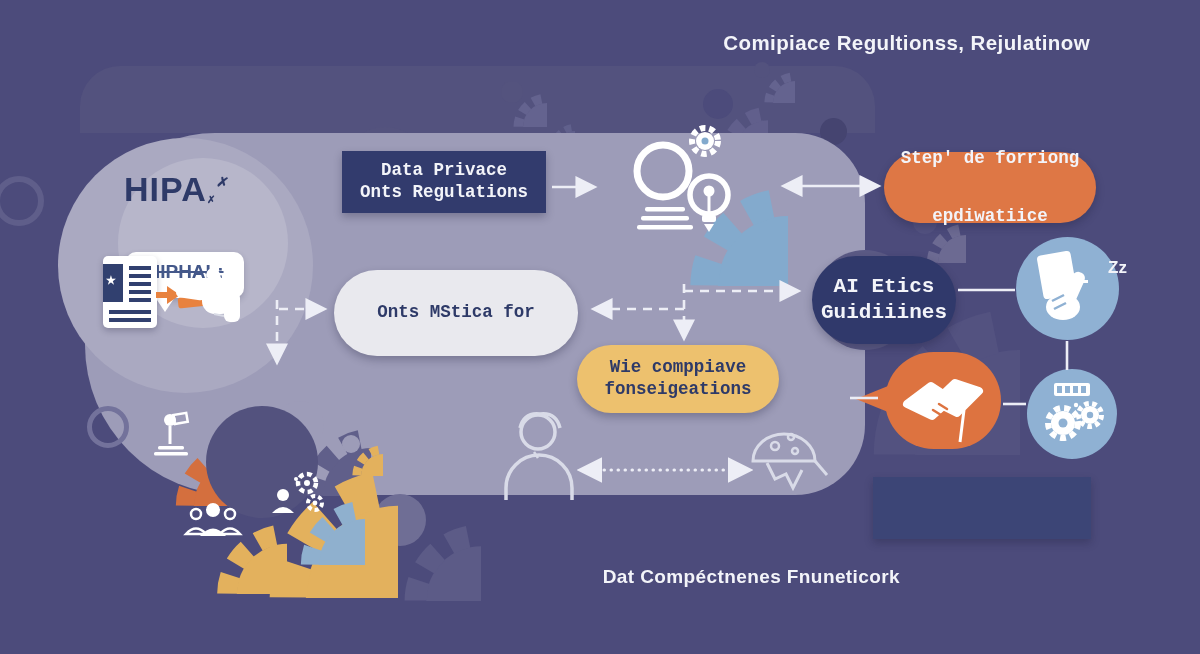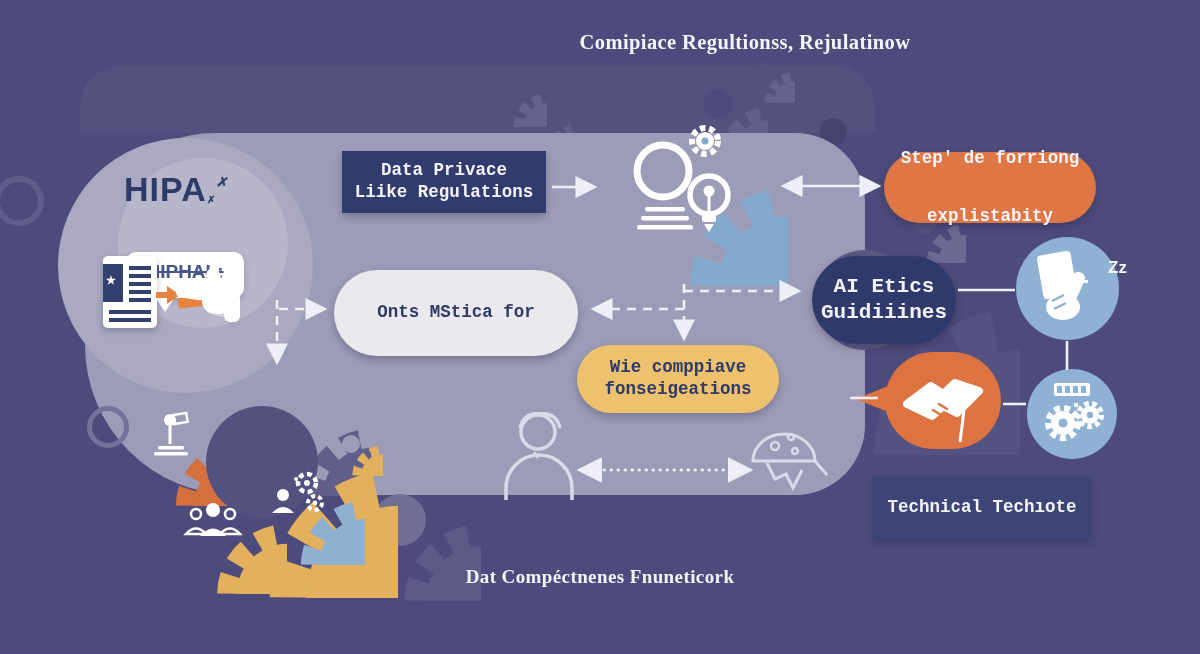--- a/index.html
+++ b/index.html
@@ -1,21 +1,21 @@
 <!DOCTYPE html>
 <html><head>
 <meta charset="utf-8">
 <style>
   html,body{margin:0;padding:0;}
   body{width:1200px;height:654px;position:relative;overflow:hidden;
        background:#4c4b7b;font-family:"Liberation Sans",sans-serif;}
   .abs{position:absolute;}
   .txt{font-weight:700;color:#2e3a68;}
   .white{color:#f3f4f9;}
-  .center{text-align:center;font-family:Liberation Serif, serif;}
+  .center{text-align:right;}
   .node{display:flex;flex-direction:column;align-items:center;justify-content:center;
         line-height:1.25;font-weight:700;font-size:17.5px;
         box-shadow:0 4px 8px rgba(25,25,55,.28);font-family:Liberation Mono, monospace;}
   .pill{border-radius:44px;}
   .hole{position:absolute;border-radius:50%;}
   svg{display:block;}
   .gearsvg{position:absolute;}
 </style>
 </head>
 <body>
@@ -175,44 +175,43 @@
   <circle cx="124" cy="62" r="3.5" fill="#83aacd"></circle>
   <circle cx="128" cy="116" r="19" fill="none" stroke="#ffffff" stroke-width="5.5"></circle>
   <circle cx="128" cy="112" r="5.5" fill="#ffffff"></circle>
   <line x1="128" y1="117" x2="128" y2="134" stroke="#ffffff" stroke-width="3"></line>
   <rect x="121" y="136" width="14" height="7" rx="2" fill="#ffffff"></rect>
   <polygon points="123,145 133,145 128,153" fill="#ffffff"></polygon>
 </svg>
 
 <div class="abs node white" style="left:342px;top:151px;width:204px;height:62px;background:#323b6d;">
   <span>Data Privace</span>
-  <span>Liike Regulations</span>
+  <span>Onts Regulations</span>
 </div>
 
 <div class="abs node pill" style="left:334px;top:270px;width:244px;height:86px;background:#e9e9ee;color:#2e3a68;">
   <span>Onts MStica for</span>
 </div>
 
 <div class="abs node pill white" style="left:884px;top:152px;width:212px;height:71px;background:#de7745;gap:36px;">
   <span>Step' de forriong</span>
-  <span>explistabity</span>
+  <span>epdiwatiice</span>
 </div>
 
 <div class="abs node pill white" style="left:812px;top:256px;width:144px;height:88px;background:#30396b;font-size:21px;">
   <span>AI Etics</span>
   <span>Guidiiines</span>
 </div>
 
 <div class="abs node pill" style="left:577px;top:345px;width:202px;height:68px;background:#edc16e;color:#2e3a68;">
   <span>Wie comppiave</span>
   <span>fonseigeations</span>
 </div>
 
 <div class="abs node white" style="left:873px;top:477px;width:218px;height:62px;background:#3c4576;">
-  <span>Technical Techıote</span>
 </div>
 
 <div class="abs" style="left:1016px;top:237px;width:103px;height:103px;border-radius:50%;background:#8fb1d3;"></div>
 <svg class="abs" style="left:1016px;top:237px;" width="103" height="103" viewBox="0 0 103 103">
   <rect x="24" y="16" width="34" height="44" rx="4" fill="#ffffff" transform="rotate(-10 41 38)"></rect>
   <rect x="52" y="34" width="13" height="32" rx="6" fill="#ffffff" transform="rotate(24 58 50)"></rect>
   <ellipse cx="47" cy="70" rx="17" ry="13" fill="#ffffff"></ellipse>
   <line x1="36" y1="64" x2="48" y2="58" stroke="#8fb1d3" stroke-width="2.5"></line>
   <line x1="38" y1="72" x2="50" y2="66" stroke="#8fb1d3" stroke-width="2.5"></line>
 </svg>

